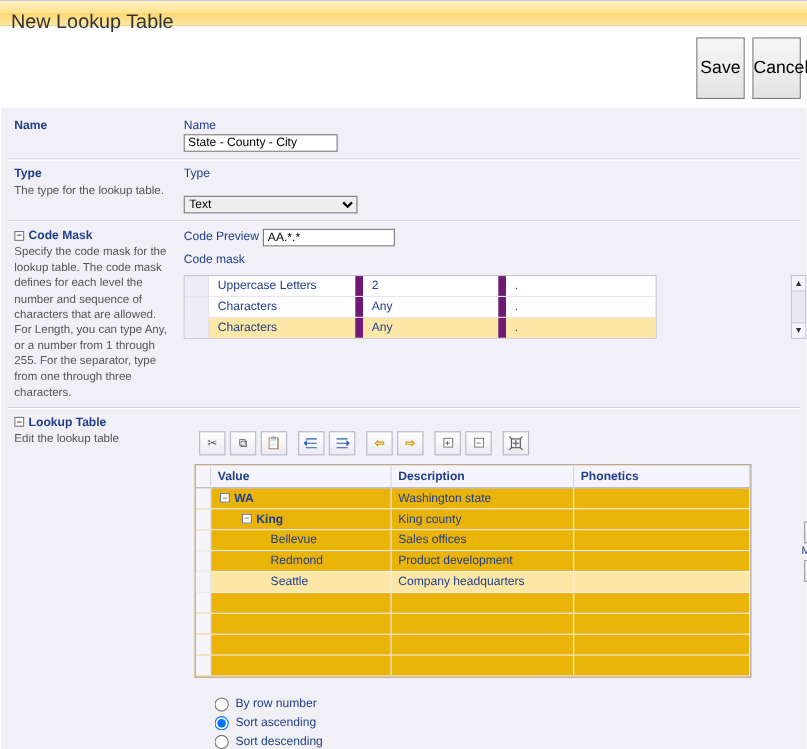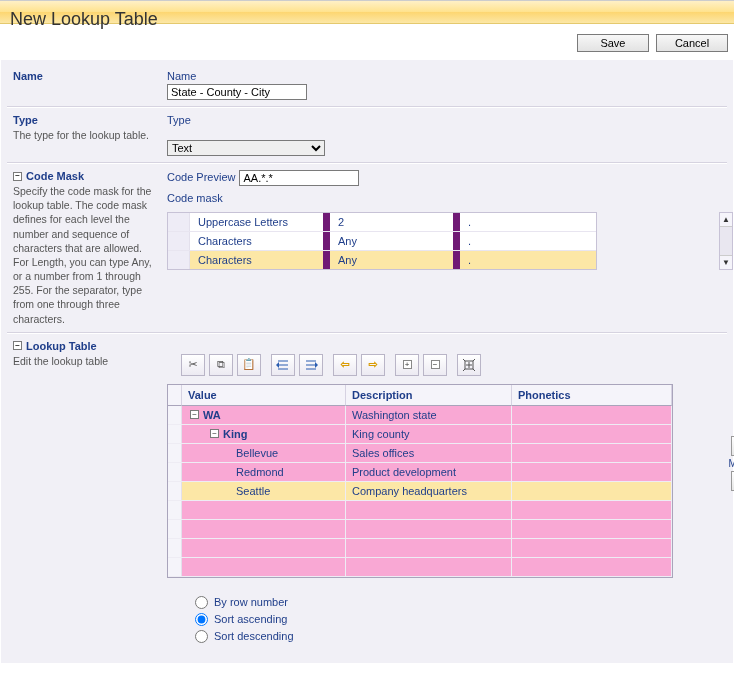--- a/index.html
+++ b/index.html
@@ -26,25 +26,25 @@
     border-right: 1px solid #fff;
     padding: 4px 6px 10px 6px;
   }
   .button-row {
     text-align: right;
     padding: 10px 6px 8px 0;
     background: #fff;
   }
   button.cmd {
     font-family: Tahoma, sans-serif;
-    font-size: 11px;
+    font-size: 16px;
     background: linear-gradient(to bottom,#f7f7f7,#e3e3e3);
     border: 1px solid #7a7a7a;
-    padding: 2px 0;
-    width: 72px;
+    padding: 18px 0;
+    width: 44px;
     margin-left: 4px;
     cursor: pointer;
   }
   .section {
     display: flex;
     align-items: flex-start;
     border-top: 1px solid #fff;
     border-bottom: 1px solid #d6d3e0;
     padding: 6px 0;
   }
@@ -145,22 +145,22 @@
     background:linear-gradient(to bottom,#ffffff,#eceaf2);
     display:flex; align-items:center; justify-content:center;
     cursor:pointer;
     font-size:11px; color:#555;
   }
   .tbtn.gap { margin-left:6px; }
   .tbtn svg, .tbtn .glyph { pointer-events:none; }
   
   .lookup-grid {
     border:1px solid #a9a4bb;
-    background:#f9a8d4;
-    margin-left:0;
+    background:#eab308;
+    margin-left:10px;
     width:506px;
   }
   .lg-header {
     display:flex;
     background:#f5f4fa;
   }
   .lg-header .lg-handle {
     width:14px; border-right:1px solid #d6d2e2; border-bottom:1px solid #a9a4bb;
   }
   .lg-header .lg-h {

